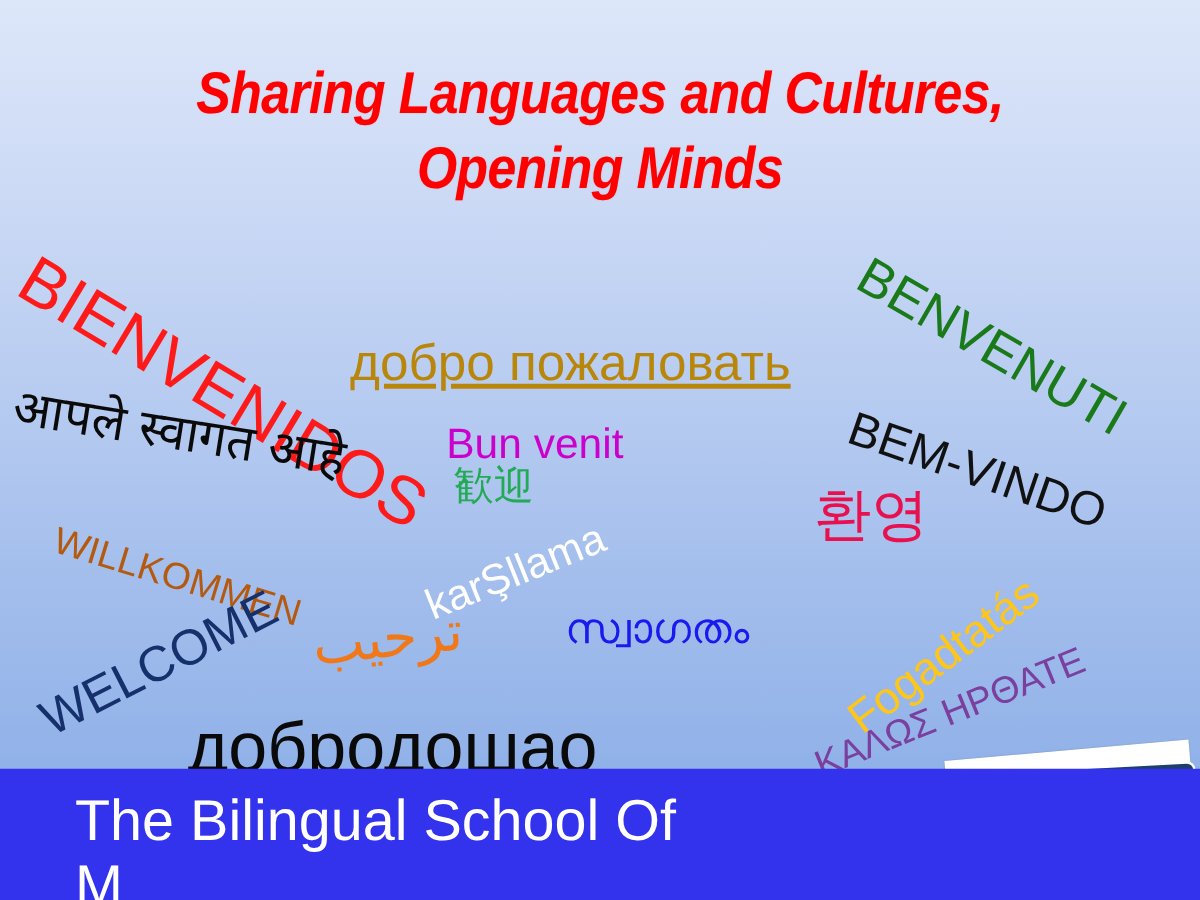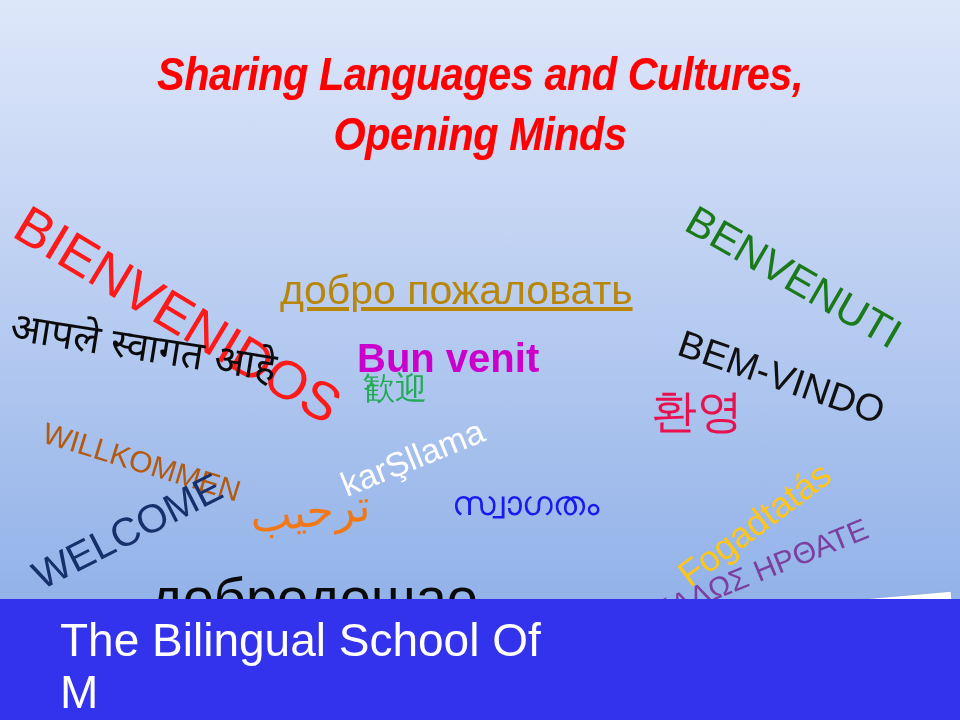--- a/index.html
+++ b/index.html
@@ -44,21 +44,21 @@
     transform-origin: left top;
     line-height: 1;
   }
 
   
   #bottom-bar {
     position: absolute;
     left: 0;
     bottom: 0;
     width: 960px;
-    height: 121px;
+    height: 105px;
     background: #3333ee;
   }
   #bottom-bar-text {
     position: absolute;
     left: 60px;
     top: 16px;
     color: #ffffff;
     font-size: 46px;
     font-weight: normal;
     letter-spacing: 0px;
@@ -137,21 +137,21 @@
     </div>
 
     <div class="word" style="left:280px; top:270px; font-size:41px; color:#b8860b; transform:rotate(0deg);text-decoration:underline;">
       <span>добро пожаловать</span>
     </div>
 
     <div class="word" style="left:700px; top:199px; font-size:42px; color:#1a7a1a; transform:rotate(30deg);">
       <span>BENVENUTI</span>
     </div>
 
-    <div class="word" style="left:357px; top:338px; font-size:40px; font-weight:bold; color:#cc00cc; transform:rotate(0deg);">
+    <div class="word" style="left:357px; top:338px; font-size:34px; font-weight:normal; color:#cc00cc; transform:rotate(0deg);">
       <span>Bun venit</span>
     </div>
 
     <div class="word" style="left:363px; top:372px; font-size:32px; color:#22aa55; transform:rotate(0deg);">
       <span>歓迎</span>
     </div>
 
     <div class="word" style="left:686px; top:324px; font-size:38px; color:#111111; transform:rotate(19deg);">
       <span>BEM-VINDO</span>
     </div>

